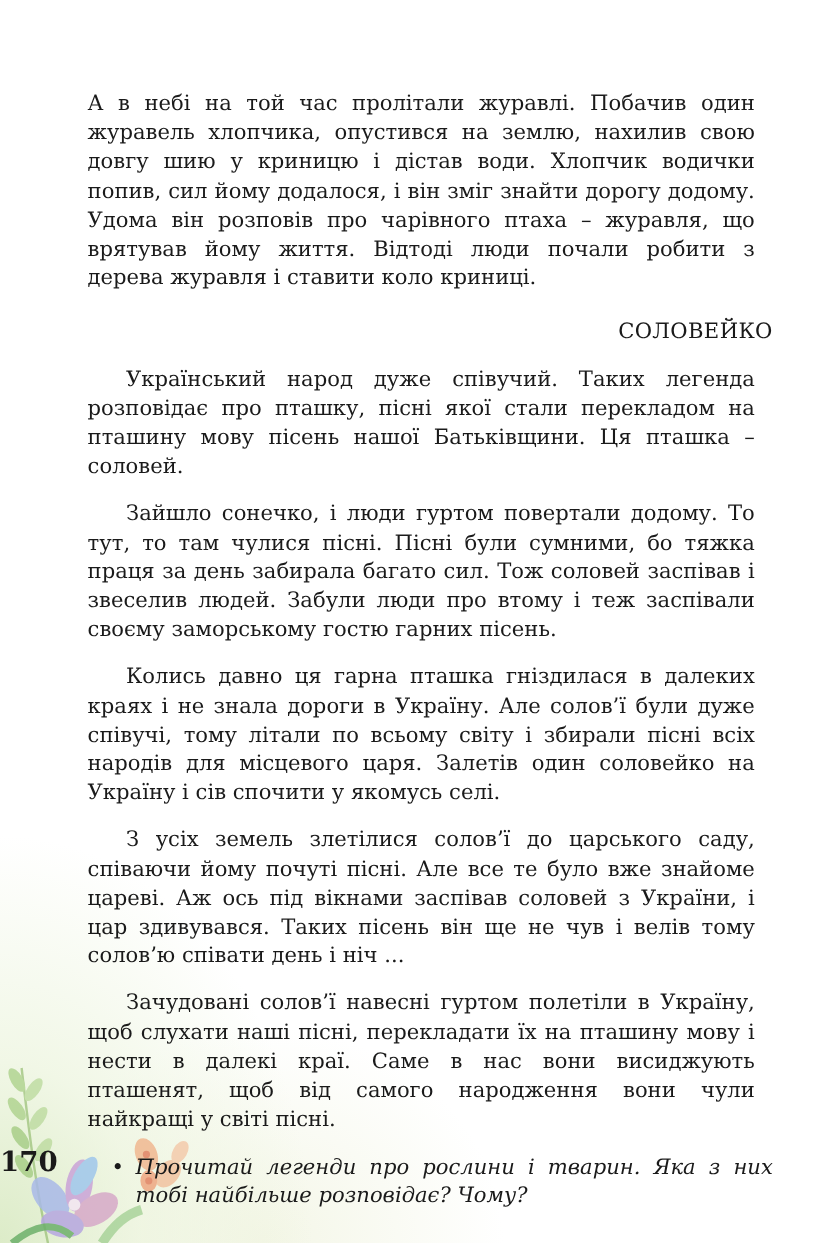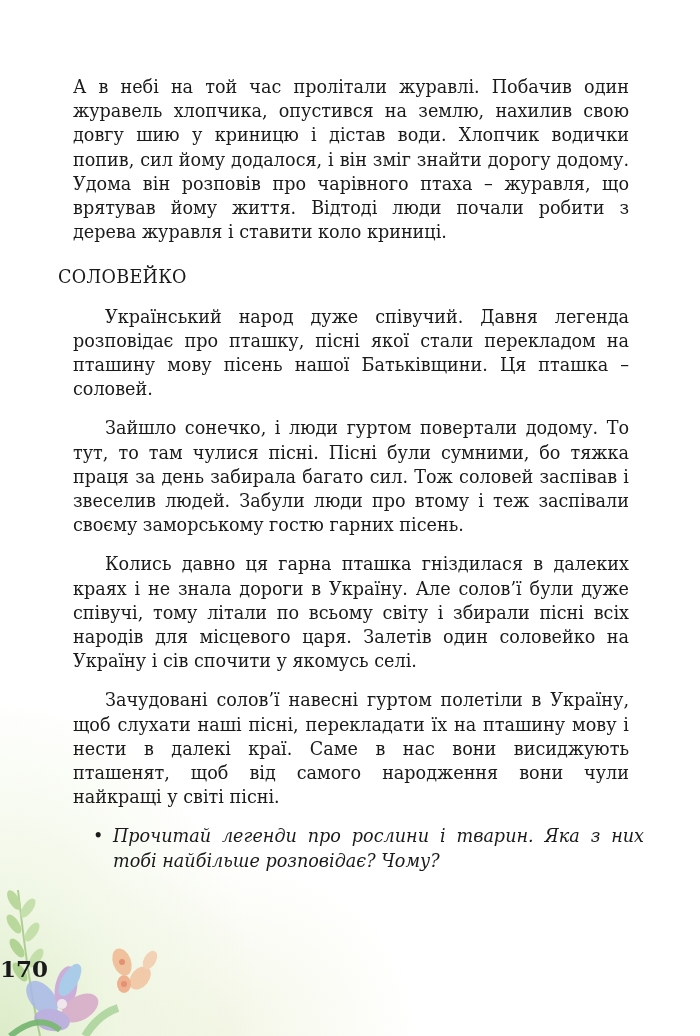--- a/index.html
+++ b/index.html
@@ -36,21 +36,21 @@
     margin: 15px;
     text-align: justify;
     text-indent: 32px;
     hyphens: manual;
   }
   .para.first {
     text-indent: 0;
   }
   .heading {
     margin: 21px 0 7px 0;
-    text-align: left;
+    text-align: right;
     font-size: 17.6px;
     letter-spacing: 0.3px;
     font-weight: normal;
   }
   .task {
     position: relative;
     margin: 10px 0 0 0;
     padding-left: 55px;
     font-style: italic;
     text-align: justify;
@@ -114,23 +114,24 @@
     <circle cx="124" cy="104" r="3" fill="#e07858"></circle>
     <circle cx="122" cy="82" r="3" fill="#e07858"></circle>
   </g>
 </svg>
 
 <div class="content">
   <p class="para first">А в небі на той час пролітали журавлі. Побачив один журавель хлопчика, опустився на землю, нахилив свою довгу шию у криницю і дістав води. Хлопчик водички попив, сил йому додалося, і він зміг знайти дорогу до­дому. Удома він розповів про чарівного птаха – жура­вля, що врятував йому життя. Відтоді люди почали ро­бити з дерева журавля і ставити коло криниці.</p>
 
   <h2 class="heading">СОЛОВЕЙКО</h2>
 
-  <p class="para">Український народ дуже співучий. Давня легенда розповідає про пташку, пісні якої стали перекладом на пташину мову пісень нашої Батьківщини. Ця пташ­ка – соловей.</p>
+  <p class="para">Український народ дуже співучий. Таких легенда розповідає про пташку, пісні якої стали перекладом на пташину мову пісень нашої Батьківщини. Ця пташ­ка – соловей.</p>
   <p class="para">Зайшло сонечко, і люди гуртом повертали додому. То тут, то там чулися пісні. Пісні були сумними, бо тяжка праця за день забирала багато сил. Тож соловей заспівав і звеселив людей. Забули люди про втому і теж заспівали своєму заморському гостю гарних пісень.</p>
   <p class="para">Колись давно ця гарна пташка гніздилася в дале­ких краях і не знала дороги в Україну. Але солов’ї були дуже співучі, тому літали по всьому світу і збира­ли пісні всіх народів для місцевого царя. Залетів один соловейко на Україну і сів спочити у якомусь селі.</p>
+  <p class="para">З усіх земель злетілися солов’ї до царського саду, співаючи йому почуті пісні. Але все те було вже знайо­ме цареві. Аж ось під вікнами заспівав соловей з Укра­їни, і цар здивувався. Таких пісень він ще не чув і ве­лів тому солов’ю співати день і ніч ...</p>
   <p class="para">Зачудовані солов’ї навесні гуртом полетіли в Укра­їну, щоб слухати наші пісні, перекладати їх на пташи­ну мову і нести в далекі краї. Саме в нас вони виси­джують пташенят, щоб від самого народження вони чули найкращі у світі пісні.</p>
 
   <div class="task">
     <span class="bullet">•</span>
     <span>Прочитай легенди про рослини і тварин. Яка з них тобі найбільше розповідає? Чому?</span>
   </div>
 </div>
 
 <div class="page-number">170</div>
 

